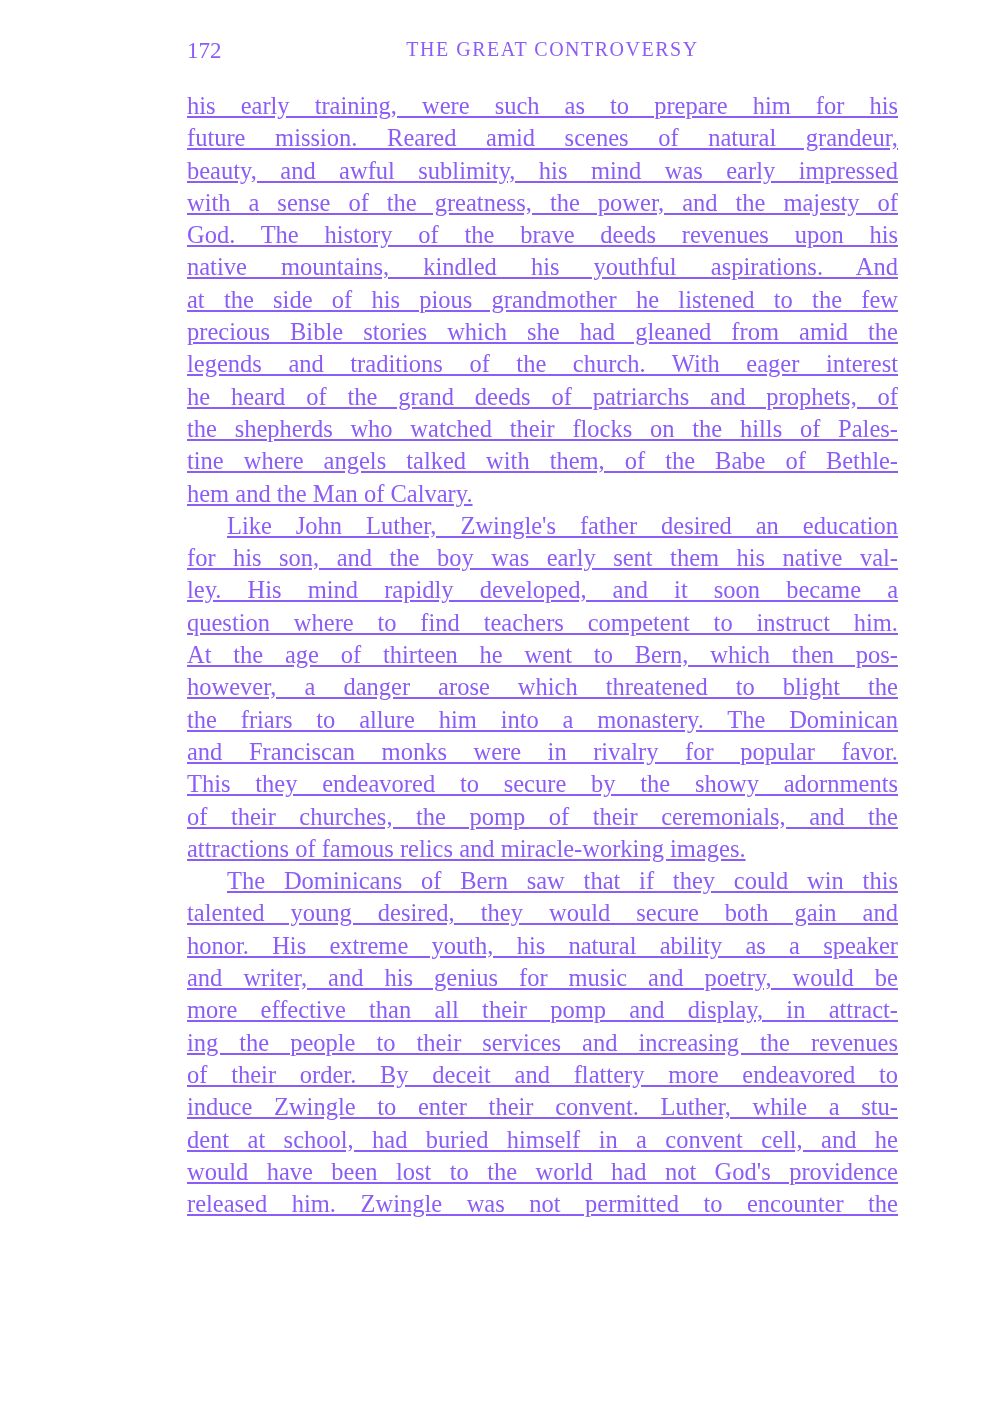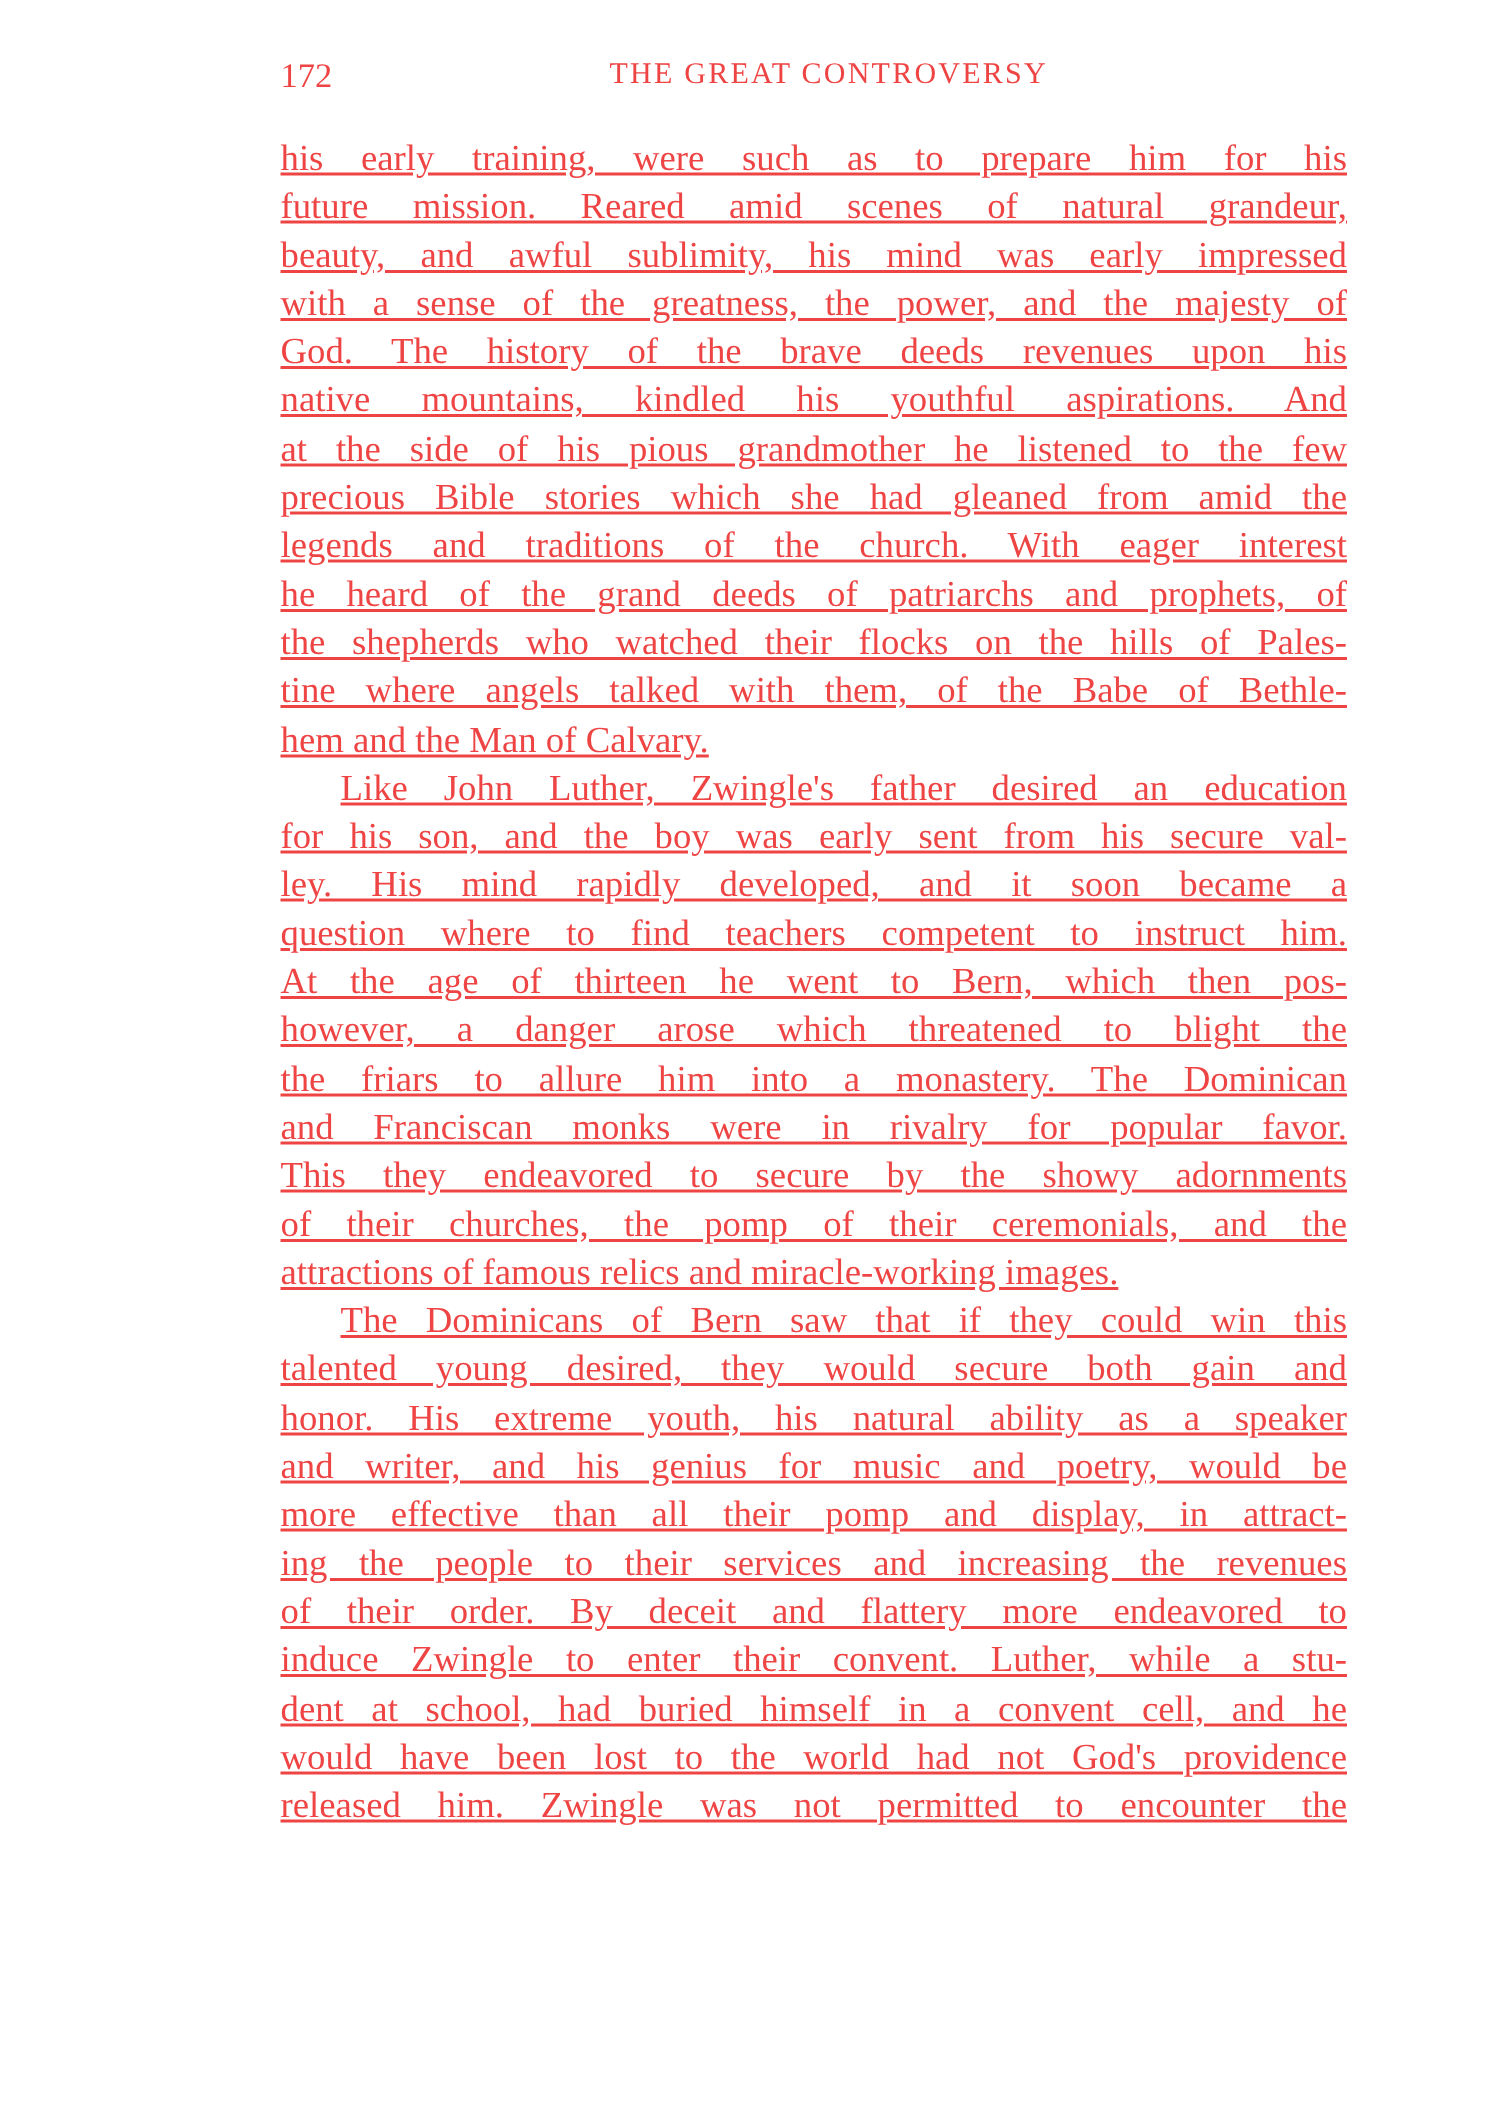--- a/index.html
+++ b/index.html
@@ -1,17 +1,17 @@
 <!DOCTYPE html>
 <html><head>
 <meta charset="utf-8">
 <style>
   html, body { margin: 0; padding: 0; background: #ffffff; }
   body { width: 1000px; height: 1417px; position: relative; overflow: hidden; }
-  .page { position: absolute; left: 0; top: 0; width: 1000px; height: 1417px; background: #fff; color: #ef4444; }
+  .page { position: absolute; left: 0; top: 0; width: 1000px; height: 1417px; background: #fff; color: #8b5cf6; }
   .header { position: absolute; top: 38px; left: 187px; width: 711px; height: 30px; font-family: "Liberation Serif", "DejaVu Serif", serif; }
   .page-number { position: absolute; left: 0; top: 0; font-size: 23px; }
   .running-title { position: absolute; left: 0; right: 0; top: 0; text-align: center; font-size: 20px; letter-spacing: 1.5px; padding-left: 20px; }
   .body { position: absolute; top: 90px; left: 187px; width: 711px; font-family: "Liberation Serif", "DejaVu Serif", serif; font-size: 24.5px; line-height: 32.3px; text-decoration: underline; }
   .line { display: block; text-align: justify; text-align-last: justify; white-space: nowrap; height: 32.3px; overflow: visible; }
   .line.last { text-align-last: left; }
   .line.indent { padding-left: 40px; }
 </style>
 </head>
 <body>
@@ -32,21 +32,21 @@
         <span class="line">at the side of his pious grandmother he listened to the few</span>
         <span class="line">precious Bible stories which she had gleaned from amid the</span>
         <span class="line">legends and traditions of the church. With eager interest</span>
         <span class="line">he heard of the grand deeds of patriarchs and prophets, of</span>
         <span class="line">the shepherds who watched their flocks on the hills of Pales-</span>
         <span class="line">tine where angels talked with them, of the Babe of Bethle-</span>
         <span class="line last">hem and the Man of Calvary.</span>
       </div>
       <div>
         <span class="line indent">Like John Luther, Zwingle's father desired an education</span>
-        <span class="line">for his son, and the boy was early sent from his secure val-</span>
+        <span class="line">for his son, and the boy was early sent them his native val-</span>
         <span class="line">ley. His mind rapidly developed, and it soon became a</span>
         <span class="line">question where to find teachers competent to instruct him.</span>
         <span class="line">At the age of thirteen he went to Bern, which then pos-</span>
         <span class="line">however, a danger arose which threatened to blight the</span>
         <span class="line">the friars to allure him into a monastery. The Dominican</span>
         <span class="line">and Franciscan monks were in rivalry for popular favor.</span>
         <span class="line">This they endeavored to secure by the showy adornments</span>
         <span class="line">of their churches, the pomp of their ceremonials, and the</span>
         <span class="line last">attractions of famous relics and miracle-working images.</span>
       </div>

